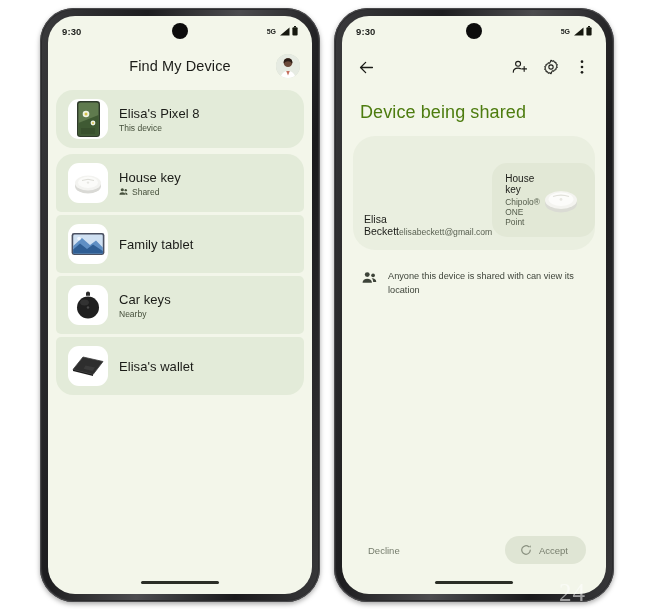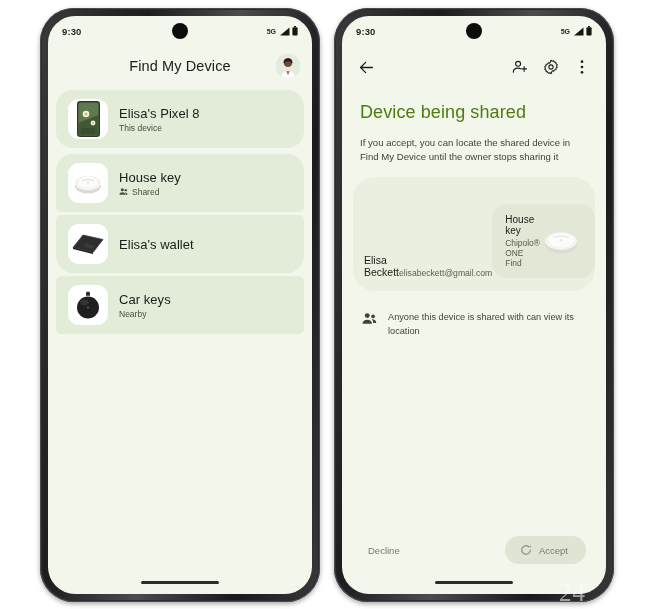--- a/index.html
+++ b/index.html
@@ -262,49 +262,63 @@
                   <circle cx="9" cy="4.2" r="1.6" fill="#46503c"></circle>
                   <path d="M0.6 10.2c0-2.1 1.7-3.2 3.8-3.2s3.8 1.1 3.8 3.2z" fill="#46503c"></path>
                   <path d="M8.1 7.2c1.8 0 3.3.9 3.3 3h-2.6c0-1.2-.4-2.2-1.1-2.9z" fill="#46503c"></path>
                 </svg>
               </span>
               <span>Shared</span>
             </div>
           </div>
         </div>
 
+        <div class="device-row grp-mid">
+          <div class="tile">
+            <svg width="34" height="24" viewBox="0 0 34 24">
+              <rect x="0.6" y="1" width="32.8" height="22" rx="2.4" fill="#4b5162"></rect>
+              <rect x="2.2" y="2.6" width="29.6" height="18.8" rx="1.4" fill="#cfe0f2"></rect>
+              <path d="M2.2 14 L11 6 L19 13 L25 8.5 L31.8 15.5 L31.8 21.4 L2.2 21.4 Z" fill="#5f8fc4"></path>
+              <path d="M2.2 17.5 L9 11.5 L16 17 L22 12.5 L31.8 19 L31.8 21.4 L2.2 21.4 Z" fill="#2f5e94"></path>
+              <circle cx="8" cy="6.6" r="1.8" fill="#eef5fd"></circle>
+            </svg>
+          </div>
+          <div class="device-text">
+            <div class="device-name">Family tablet</div>
+          </div>
+        </div>
+
+        <div class="device-row grp-mid">
+          <div class="tile">
+            <svg width="28" height="32" viewBox="0 0 28 32">
+              <path d="M14 2.5 q-2 0-2 1.8 v2.4 h4 v-2.4 q0-1.8-2-1.8z" fill="#2a2a2a"></path>
+              <circle cx="14" cy="18.5" r="11" fill="#1f1f1f"></circle>
+              <ellipse cx="10.5" cy="13.5" rx="4.4" ry="3" fill="#3a3a3a" opacity=".7"></ellipse>
+              <circle cx="14" cy="18.5" r="1.2" fill="#4a4a4a"></circle>
+            </svg>
+          </div>
+          <div class="device-text">
+            <div class="device-name">Car keys</div>
+            <div class="device-sub">
+              <span>Nearby</span>
+            </div>
+          </div>
+        </div>
 
         <div class="device-row grp-bot">
           <div class="tile">
             <svg width="34" height="26" viewBox="0 0 34 26">
               <path d="M2 16.5 L12 4 L32 8.5 L22 21.5 Z" fill="#2e2e2e"></path>
               <path d="M2 16.5 L12 4 L32 8.5 L22 21.5 Z" fill="none" stroke="#3c3c3c" stroke-width="0.8"></path>
               <path d="M14.5 12.5 L24 14.6 L21.5 18 L12.6 15.8 Z" fill="#3b3b3b"></path>
               <path d="M2 16.5 L22 21.5 L22 23 L2 18 Z" fill="#1c1c1c"></path>
             </svg>
           </div>
           <div class="device-text">
             <div class="device-name">Elisa's wallet</div>
-          </div>
-        </div>
-
-        <div class="device-row grp-mid">
-          <div class="tile">
-            <svg width="28" height="32" viewBox="0 0 28 32">
-              <path d="M14 2.5 q-2 0-2 1.8 v2.4 h4 v-2.4 q0-1.8-2-1.8z" fill="#2a2a2a"></path>
-              <circle cx="14" cy="18.5" r="11" fill="#1f1f1f"></circle>
-              <ellipse cx="10.5" cy="13.5" rx="4.4" ry="3" fill="#3a3a3a" opacity=".7"></ellipse>
-              <circle cx="14" cy="18.5" r="1.2" fill="#4a4a4a"></circle>
-            </svg>
-          </div>
-          <div class="device-text">
-            <div class="device-name">Car keys</div>
-            <div class="device-sub">
-              <span>Nearby</span>
-            </div>
           </div>
         </div>
 
       </div>
 
       <div class="homebar"></div>
     </div>
   </div>
 
   <div class="phone right">
@@ -356,42 +370,41 @@
               <circle cx="4" cy="3" r="1.5" fill="#1b1c18"></circle>
               <circle cx="4" cy="9" r="1.5" fill="#1b1c18"></circle>
               <circle cx="4" cy="15" r="1.5" fill="#1b1c18"></circle>
             </svg>
           </div>
         </div>
       </div>
 
       <div class="r-content">
         <div class="r-title">Device being shared</div>
-        <div class="r-body">If you accept, you can locate the shared device in Find My Device until the owner stops sharing it</div>
       </div>
 
       <div class="share-card">
         <div class="big-avatar">
           <svg width="54" height="54" viewBox="0 0 54 54">
             <rect width="54" height="54" fill="#dfe6da"></rect>
             <path d="M0 30 L10 16 L20 28 L30 18 L42 30 L54 22 L54 54 L0 54 Z" fill="#c7d3c2" opacity=".65"></path>
             <circle cx="27" cy="19.5" r="9.6" fill="#6b4535"></circle>
             <path d="M27 9.2c6 0 9.6 3.6 9.6 8.3 0 1.4-.4 2.6-1.1 3.6-1-3.5-4.4-5.1-8.5-5.1s-7.5 1.6-8.5 5.1c-.7-1-1.1-2.2-1.1-3.6 0-4.7 3.6-8.3 9.6-8.3z" fill="#241710"></path>
             <path d="M4 54c1.5-11 9.4-17 23-17s21.5 6 23 17z" fill="#ffffff"></path>
             <path d="M21.8 37h10.4L27 49z" fill="#b3624f"></path>
             <circle cx="27" cy="33" r="1.1" fill="#e8e8e8"></circle>
           </svg>
         </div>
         <div class="owner-name">Elisa Beckett</div>
         <div class="owner-mail">elisabeckett@gmail.com</div>
 
         <div class="inner-card">
           <div class="inner-text">
             <div class="inner-title">House key</div>
-            <div class="inner-sub">Chipolo® ONE Find</div>
+            <div class="inner-sub">Chipolo® ONE Point</div>
           </div>
           <div class="inner-thumb">
             <svg width="42" height="30" viewBox="0 0 42 30">
               <ellipse cx="21" cy="18.5" rx="16" ry="9" fill="#dadbd4"></ellipse>
               <ellipse cx="21" cy="15" rx="16" ry="9" fill="#f4f4f0"></ellipse>
               <ellipse cx="21" cy="14.2" rx="12.4" ry="6.8" fill="#fcfcfa"></ellipse>
               <path d="M13 11.6 q8 -3 16 0" stroke="#e0e0d9" stroke-width="1.1" fill="none"></path>
               <circle cx="21" cy="14.4" r="1.4" fill="#e8e8e2"></circle>
             </svg>
           </div>

